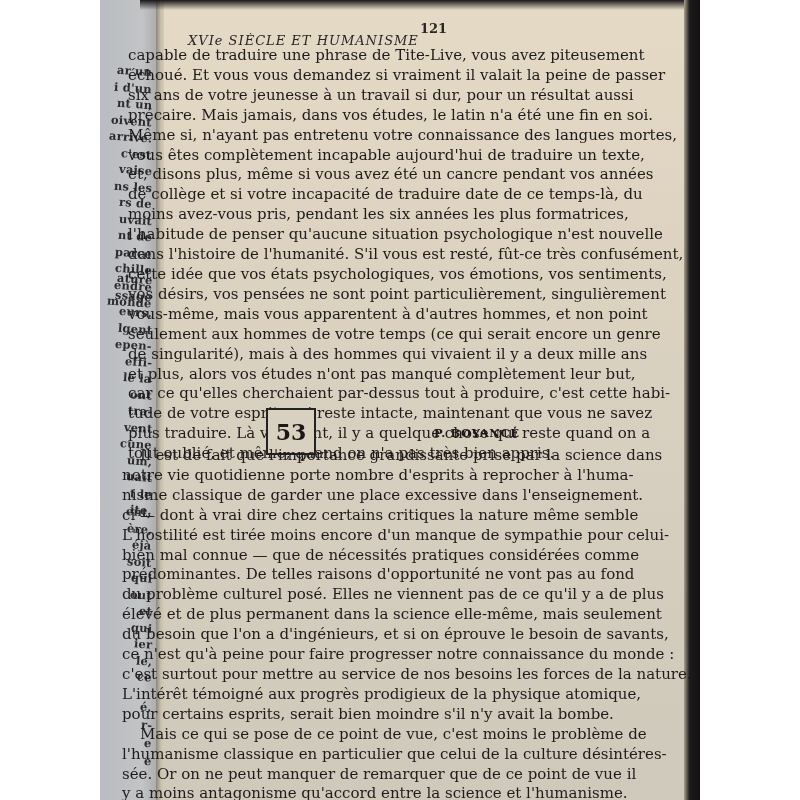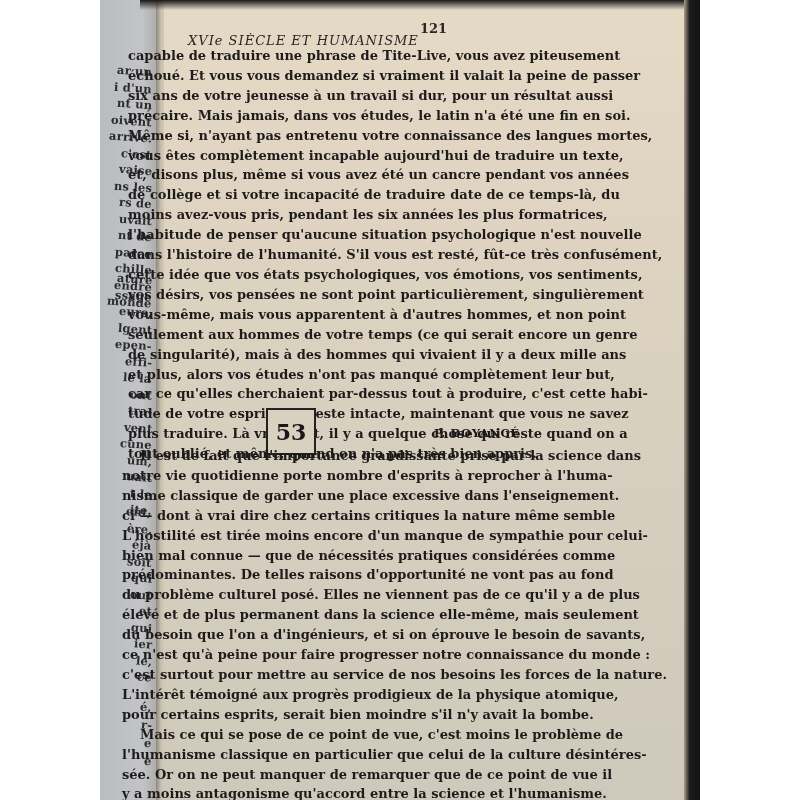--- a/index.html
+++ b/index.html
@@ -10,21 +10,21 @@
   .left-page .lp-line { position:absolute; right:8px; font-size:11.5px; font-weight:bold; color:#2b2b2e; white-space:nowrap; letter-spacing:0.2px; transform:rotate(4deg); }
   .gutter { position:absolute; left:56px; top:0; width:10px; height:800px; background:linear-gradient(90deg,#8b877d,#c9c1ae,#d8d0bd); }
   .top-shadow { position:absolute; left:40px; top:0; width:560px; height:10px; background:linear-gradient(180deg,#1a1718,#1a171800); }
   .right-page { position:absolute; left:64px; top:0; width:520px; height:800px;
     background:linear-gradient(180deg,#e4dac6 0%,#ddd3c0 30%,#d6cfbf 60%,#cfc9bb 100%); }
   .right-edge { position:absolute; left:584px; top:0; width:16px; height:800px; background:linear-gradient(90deg,#a9a18e,#1d1a1b 35%,#151213 100%); }
 
   .running-head { position:absolute; left:188px; top:33px; font-style:italic; font-weight:normal; font-size:13px; letter-spacing:1px; color:#2a2424; }
   .page-number { position:absolute; left:420px; top:21px; font-weight:bold; font-size:13px; color:#2a2424; }
 
-  .text-block { position:absolute; left:128px; width:386px; font-size:13px; line-height:19.9px; color:#1f1b1b; font-weight:bold; text-align:justify; }
+  .text-block { position:absolute; left:128px; width:386px; font-size:15px; line-height:19.9px; color:#1f1b1b; font-weight:normal; text-align:justify; }
   .text-block .ln { display:block; text-align:justify; text-align-last:justify; white-space:nowrap; overflow:visible; }
   .text-block .ln.last { text-align-last:left; }
   .text-block .ln.indent { padding-left:18px; }
 
   .passage-number { position:absolute; left:266px; top:408px; width:50px; height:47px; border:2px solid #222; background:#d9d1bf; display:flex; align-items:center; justify-content:center; font-size:22px; font-weight:bold; color:#1c1818; box-sizing:border-box; }
   .passage-author { position:absolute; left:434px; top:426px; font-size:11.5px; font-weight:bold; letter-spacing:0.6px; color:#1c1818; }
 </style>
 </head>
 <body>
 

